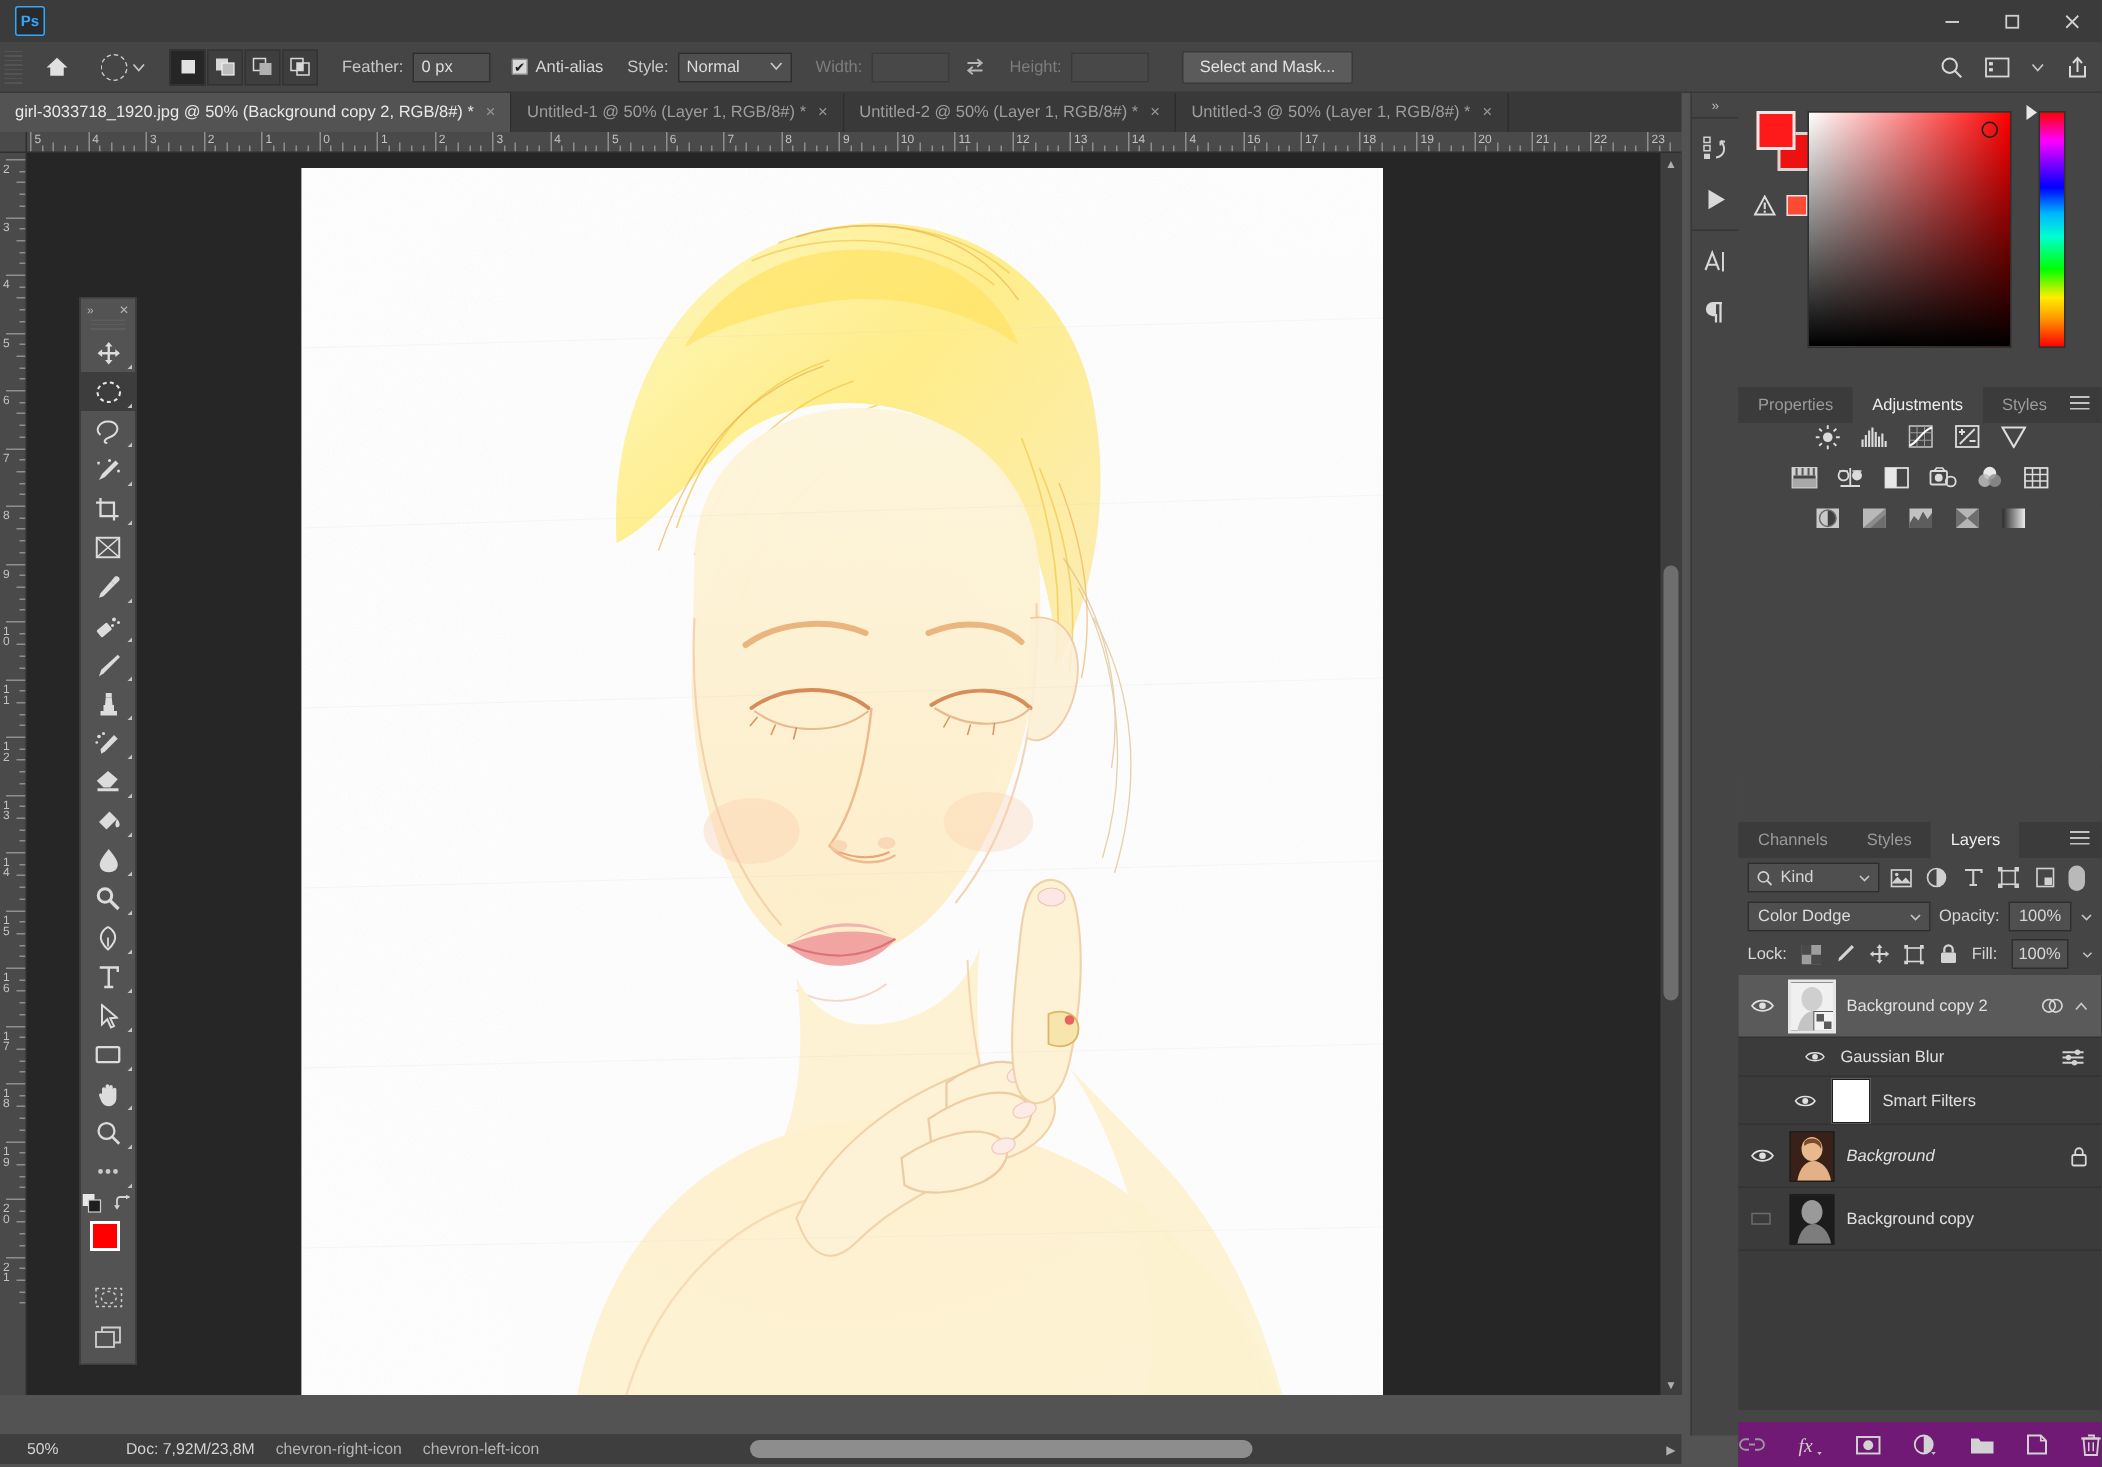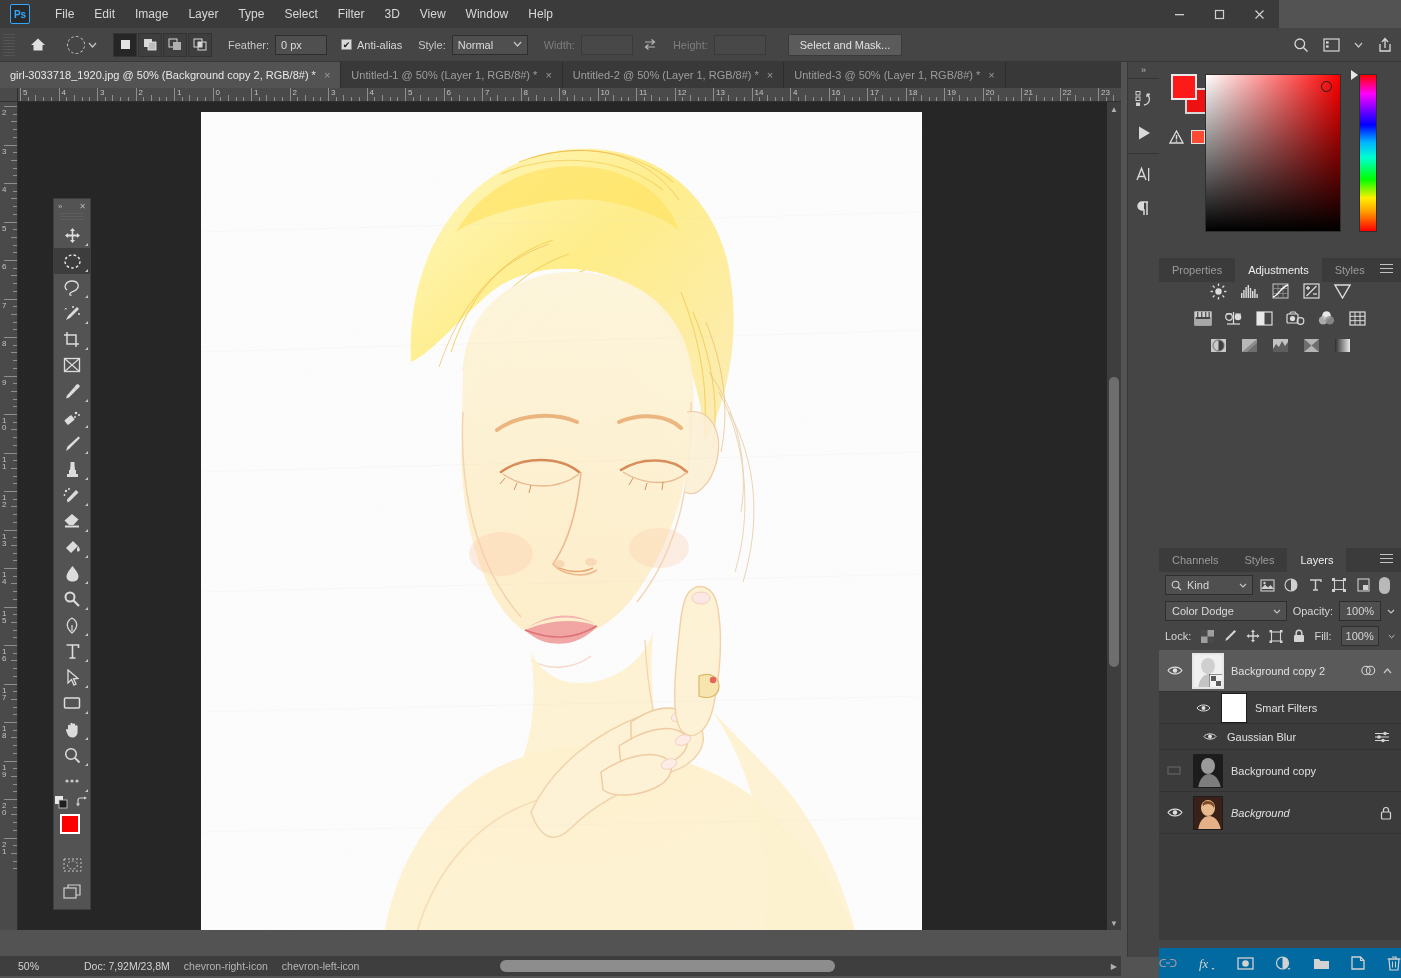--- a/index.html
+++ b/index.html
@@ -8,21 +8,21 @@
     font-family: "Liberation Sans", sans-serif;
     background:#535353;
     color:#d6d6d6;
     font-size:11px;
     -webkit-font-smoothing:antialiased;
   }
   .app { position:relative; width:1401px; height:978px; background:#535353; }
 
   
   .titlebar {
-    position:absolute; left:0; top:0; width:1279px; height:28px;
+    position:absolute; left:0; top:0; width:1401px; height:28px;
     background:#3b3b3b; display:flex; align-items:center;
   }
   .ps-logo {
     width:20px; height:20px; margin-left:10px; background:#2a2a2a;
     border:1px solid #31a8ff; border-radius:2px; color:#31a8ff;
     font-size:10px; font-weight:bold; display:flex; align-items:center; justify-content:center;
   }
   .menubar { display:flex; align-items:center; margin-left:16px; gap:2px; }
   .menu-item {
     padding:4px 9px; font-size:12px; color:#d8d8d8; cursor:default;
@@ -257,47 +257,34 @@
   .lyr-name { font-size:11px; color:#e0e0e0; flex:1; }
   .lyr-name.italic { font-style:italic; }
   .lyr-right { display:flex; align-items:center; gap:7px; padding-right:9px; }
   .sub-row {
     position:relative; height:32px; display:flex; align-items:center; gap:8px;
     background:#3b3b3b; border-bottom:1px solid #323232; padding-left:34px;
   }
   .sub-row.filterrow { height:26px; padding-left:44px; }
   .sf-thumb { width:26px; height:30px; background:#fff; border:1px solid #1d1d1d; }
   .lp-bottom {
-    position:absolute; left:0; bottom:0; width:242px; height:30px; background:#0369a1;
+    position:absolute; left:0; bottom:0; width:242px; height:30px; background:#701a75;
     display:flex; align-items:center; justify-content:center; gap:21px;
   }
   .lpb-ico { width:18px; height:18px; display:flex; align-items:center; justify-content:center; }
   .dim { color:#7d7d7d; }
   svg { display:block; }
 </style>
 </head>
 <body>
 
 <div class="app">
 
   <div class="titlebar">
     <div class="ps-logo">Ps</div>
-    <div class="menubar" id="menubar">
-        <div class="menu-item">File</div>
-        <div class="menu-item">Edit</div>
-        <div class="menu-item">Image</div>
-        <div class="menu-item">Layer</div>
-        <div class="menu-item">Type</div>
-        <div class="menu-item">Select</div>
-        <div class="menu-item">Filter</div>
-        <div class="menu-item">3D</div>
-        <div class="menu-item">View</div>
-        <div class="menu-item">Window</div>
-        <div class="menu-item">Help</div>
-      </div>
     <div class="win-btns">
       <div class="win-btn">
         <svg width="11" height="11" viewBox="0 0 11 11">
             <rect x="1" y="5" width="9" height="1.3" fill="#cfcfcf"></rect>
           </svg>
       </div>
       <div class="win-btn">
         <svg width="11" height="11" viewBox="0 0 11 11">
             <rect x="1.5" y="1.5" width="8" height="8" fill="none" stroke="#cfcfcf" stroke-width="1.2"></rect>
           </svg>
@@ -1436,63 +1423,47 @@
                 </svg>
             </span>
             <span>
               <svg width="9" height="6" viewBox="0 0 9 6">
                   <path d="M1 5 L4.5 1 L8 5" stroke="#c6c6c6" stroke-width="1.2" fill="none"></path>
                 </svg>
             </span>
           </div>
         </div>
 
-        <div class="sub-row">
-          <div class="lyr-eye">
-            <svg width="15" height="10" viewBox="0 0 15 10">
-                <path d="M1 5 C3.5 1 11.5 1 14 5 C11.5 9 3.5 9 1 5 Z" fill="none" stroke="#e0e0e0" stroke-width="1"></path>
-                <circle cx="7.5" cy="5" r="2" fill="#e0e0e0"></circle>
-              </svg>
-          </div>
-          <div class="sf-thumb"></div>
-          <div class="lyr-name">Smart Filters</div>
-        </div>
-
         <div class="sub-row filterrow">
           <div style="width:16px;display:flex;align-items:center">
             <svg width="14" height="9" viewBox="0 0 14 9">
                 <path d="M1 4.5 C3 1 11 1 13 4.5 C11 8 3 8 1 4.5 Z" fill="none" stroke="#e0e0e0" stroke-width="1"></path>
                 <circle cx="7" cy="4.5" r="1.9" fill="#e0e0e0"></circle>
               </svg>
           </div>
           <div class="lyr-name">Gaussian Blur</div>
           <div style="padding-right:11px">
             <svg width="16" height="12" viewBox="0 0 16 12">
                 <path d="M1 2.5 H15 M1 6 H15 M1 9.5 H15" stroke="#d2d2d2" stroke-width="1.2"></path>
                 <circle cx="11" cy="2.5" r="1.8" fill="#d2d2d2"></circle>
                 <circle cx="5" cy="6" r="1.8" fill="#d2d2d2"></circle>
                 <circle cx="9" cy="9.5" r="1.8" fill="#d2d2d2"></circle>
               </svg>
           </div>
         </div>
 
-        <div class="lyr">
+        <div class="sub-row">
           <div class="lyr-eye">
-            <svg width="16" height="11" viewBox="0 0 16 11">
-                <rect x="1" y="2" width="12" height="7" fill="none" stroke="#6b6b6b" stroke-width="1"></rect>
-              </svg>
-          </div>
-          <div class="lyr-thumb">
-            <svg width="30" height="34" viewBox="0 0 30 34">
-                <rect width="30" height="34" fill="#1c1c1c"></rect>
-                <ellipse cx="14" cy="11" rx="7" ry="8" fill="#9a9a9a"></ellipse>
-                <path d="M4 34 C5 24 10 19 15 19 C21 19 26 25 27 34 Z" fill="#7d7d7d"></path>
-              </svg>
-          </div>
-          <div class="lyr-name">Background copy</div>
+            <svg width="15" height="10" viewBox="0 0 15 10">
+                <path d="M1 5 C3.5 1 11.5 1 14 5 C11.5 9 3.5 9 1 5 Z" fill="none" stroke="#e0e0e0" stroke-width="1"></path>
+                <circle cx="7.5" cy="5" r="2" fill="#e0e0e0"></circle>
+              </svg>
+          </div>
+          <div class="sf-thumb"></div>
+          <div class="lyr-name">Smart Filters</div>
         </div>
 
         <div class="lyr">
           <div class="lyr-eye">
             <svg width="16" height="11" viewBox="0 0 16 11">
                 <path d="M1 5.5 C4 1 12 1 15 5.5 C12 10 4 10 1 5.5 Z" fill="none" stroke="#e0e0e0" stroke-width="1.1"></path>
                 <circle cx="8" cy="5.5" r="2.2" fill="#e0e0e0"></circle>
               </svg>
           </div>
           <div class="lyr-thumb">
@@ -1506,20 +1477,36 @@
           <div class="lyr-name italic">Background</div>
           <div class="lyr-right">
             <span>
               <svg width="12" height="14" viewBox="0 0 12 14">
                   <rect x="1.5" y="6" width="9" height="7" rx="1" fill="none" stroke="#d6d6d6" stroke-width="1.2"></rect>
                   <path d="M3.5 6 V4 A2.5 2.5 0 0 1 8.5 4 V6" fill="none" stroke="#d6d6d6" stroke-width="1.2"></path>
                 </svg>
             </span>
           </div>
         </div>
+
+        <div class="lyr">
+          <div class="lyr-eye">
+            <svg width="16" height="11" viewBox="0 0 16 11">
+                <rect x="1" y="2" width="12" height="7" fill="none" stroke="#6b6b6b" stroke-width="1"></rect>
+              </svg>
+          </div>
+          <div class="lyr-thumb">
+            <svg width="30" height="34" viewBox="0 0 30 34">
+                <rect width="30" height="34" fill="#1c1c1c"></rect>
+                <ellipse cx="14" cy="11" rx="7" ry="8" fill="#9a9a9a"></ellipse>
+                <path d="M4 34 C5 24 10 19 15 19 C21 19 26 25 27 34 Z" fill="#7d7d7d"></path>
+              </svg>
+          </div>
+          <div class="lyr-name">Background copy</div>
+        </div>
       </div>
 
       <div class="lp-bottom">
         <div class="lpb-ico">
           <svg width="18" height="10" viewBox="0 0 18 10">
               <path d="M7 5 H11" stroke="#9a9a9a" stroke-width="1.2"></path>
               <path d="M7 1.5 H4.5 A3.5 3.5 0 0 0 4.5 8.5 H7" fill="none" stroke="#9a9a9a" stroke-width="1.2"></path>
               <path d="M11 1.5 H13.5 A3.5 3.5 0 0 1 13.5 8.5 H11" fill="none" stroke="#9a9a9a" stroke-width="1.2"></path>
             </svg>
         </div>

